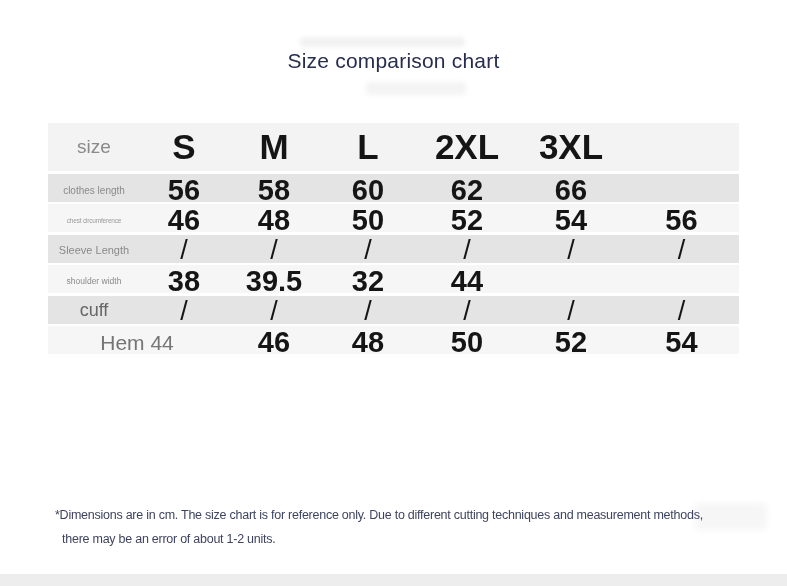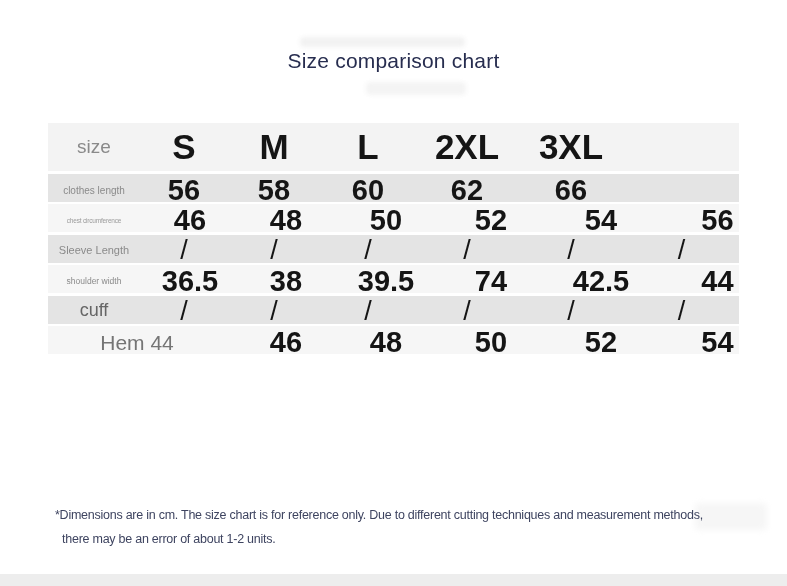--- a/index.html
+++ b/index.html
@@ -30,21 +30,21 @@
     display:flex; flex-direction:column; gap:2.5px;
   }
   .t-row {
     display:grid;
     grid-template-columns:92px 88px 92px 96px 102px 106px 115px;
     align-items:center;
     height:28px;
   }
   .header-row { height:48px; background:#f3f3f3; }
   .stripe-dark  { background:#e4e4e4; }
-  .stripe-light { background:#f6f6f6;gap:6px; }
+  .stripe-light { background:#f6f6f6; }
   .cell { text-align:center; }
   .size-label { font-size:19px; color:#8a8a8a; }
   .size-col   { font-size:35px; font-weight:650; color:#151515; }
   .value      { font-size:29px; font-weight:700; color:#151515; }
   .slash-row .value { font-size:27px; font-weight:500; }
   .label { color:#8a8a8a; line-height:1.1; }
   .lbl-clothes  { font-size:10px;  }
   .lbl-chest    { font-size:6.5px; letter-spacing:-0.2px; color:#9a9a9a; }
   .lbl-sleeve   { font-size:11px;  }
   .lbl-shoulder { font-size:8.5px; }
@@ -104,25 +104,23 @@
     <div class="cell value">/</div>
     <div class="cell value">/</div>
     <div class="cell value">/</div>
     <div class="cell value">/</div>
     <div class="cell value">/</div>
     <div class="cell value">/</div>
   </div>
 
   <div class="t-row stripe-light">
     <div class="cell label lbl-shoulder">shoulder width</div>
-    <div class="cell value">36.5</div>
     <div class="cell value">38</div>
     <div class="cell value">39.5</div>
-    <div class="cell value">74</div>
-    <div class="cell value">42.5</div>
+    <div class="cell value">32</div>
     <div class="cell value">44</div>
   </div>
 
   <div class="t-row stripe-dark slash-row">
     <div class="cell label lbl-big">cuff</div>
     <div class="cell value">/</div>
     <div class="cell value">/</div>
     <div class="cell value">/</div>
     <div class="cell value">/</div>
     <div class="cell value">/</div>

